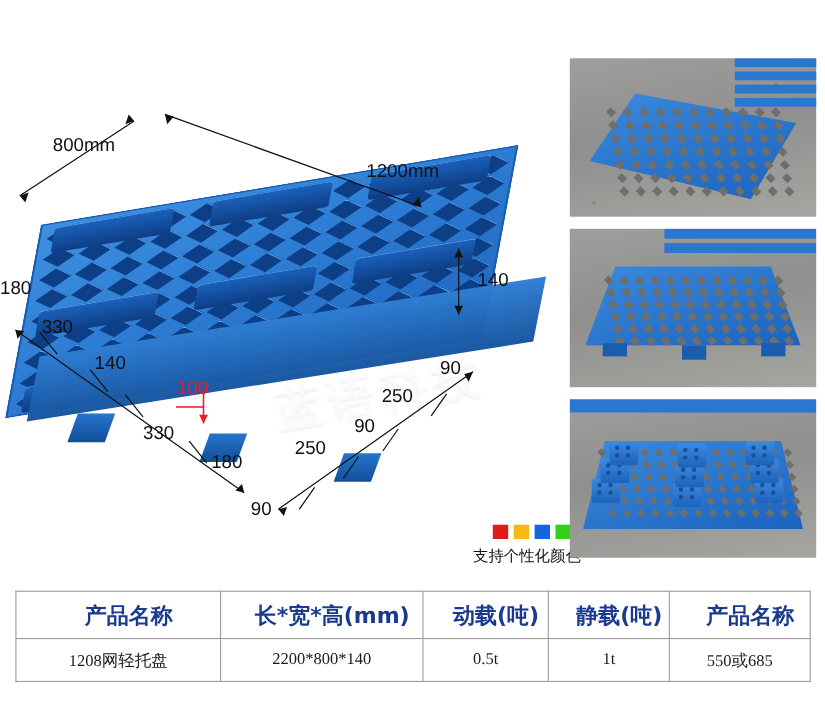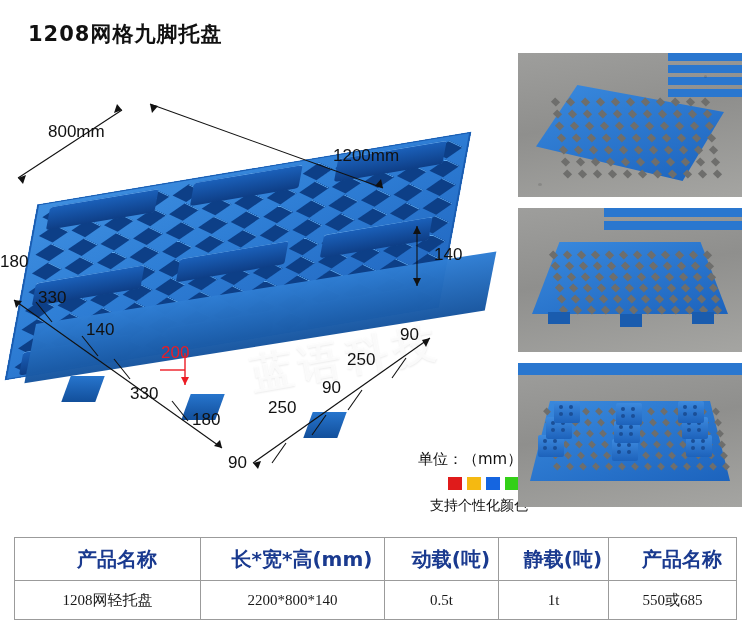--- a/index.html
+++ b/index.html
@@ -129,21 +129,20 @@
   .spec-table td{
     color:#1a1a1a;font-weight:normal;font-size:15px;height:36px;
     font-family:"Liberation Serif","DejaVu Serif",serif;
   }
 </style>
 </head>
 <body>
 
 <div class="page">
 
-  <div class="title">1208网格九脚托盘</div>
 
   <div class="diagram">
 
     <div class="pallet-wrap">
       <div class="pallet">
         <div class="deck"></div>
         <div id="grid-holder">
             <div class="grid-cell" style="left: 12px; top: 14px; width: 22px; height: 21px; transform: rotate(45deg);"></div>
             <div class="grid-cell" style="left: 45px; top: 14px; width: 22px; height: 21px; transform: rotate(45deg);"></div>
             <div class="grid-cell" style="left: 78px; top: 14px; width: 22px; height: 21px; transform: rotate(45deg);"></div>
@@ -328,30 +327,29 @@
     <div class="dim-label" style="left:48px;top:74px;">800mm</div>
     <div class="dim-label" style="left:333px;top:98px;">1200mm</div>
     <div class="dim-label" style="left:434px;top:197px;">140</div>
 
     <div class="dim-label" style="left:0px;top:204px;">180</div>
     <div class="dim-label" style="left:38px;top:240px;">330</div>
     <div class="dim-label" style="left:86px;top:272px;">140</div>
     <div class="dim-label" style="left:130px;top:336px;">330</div>
     <div class="dim-label" style="left:192px;top:362px;">180</div>
 
-    <div class="dim-label red" style="left:161px;top:295px;">200</div>
+    <div class="dim-label red" style="left:161px;top:295px;">100</div>
 
     <div class="dim-label" style="left:400px;top:277px;">90</div>
     <div class="dim-label" style="left:347px;top:302px;">250</div>
     <div class="dim-label" style="left:322px;top:330px;">90</div>
     <div class="dim-label" style="left:268px;top:350px;">250</div>
     <div class="dim-label" style="left:228px;top:405px;">90</div>
   </div>
 
-  <div class="unit-text">单位：（mm）</div>
   <div class="swatches" id="swatches">
       <span class="swatch" style="background: rgb(224, 27, 27);"></span>
       <span class="swatch" style="background: rgb(245, 185, 17);"></span>
       <span class="swatch" style="background: rgb(21, 101, 224);"></span>
       <span class="swatch" style="background: rgb(51, 208, 23);"></span>
       <span class="swatch" style="background: rgb(17, 17, 17);"></span>
     </div>
   <div class="support-text">支持个性化颜色</div>
 
   <div class="photos">

